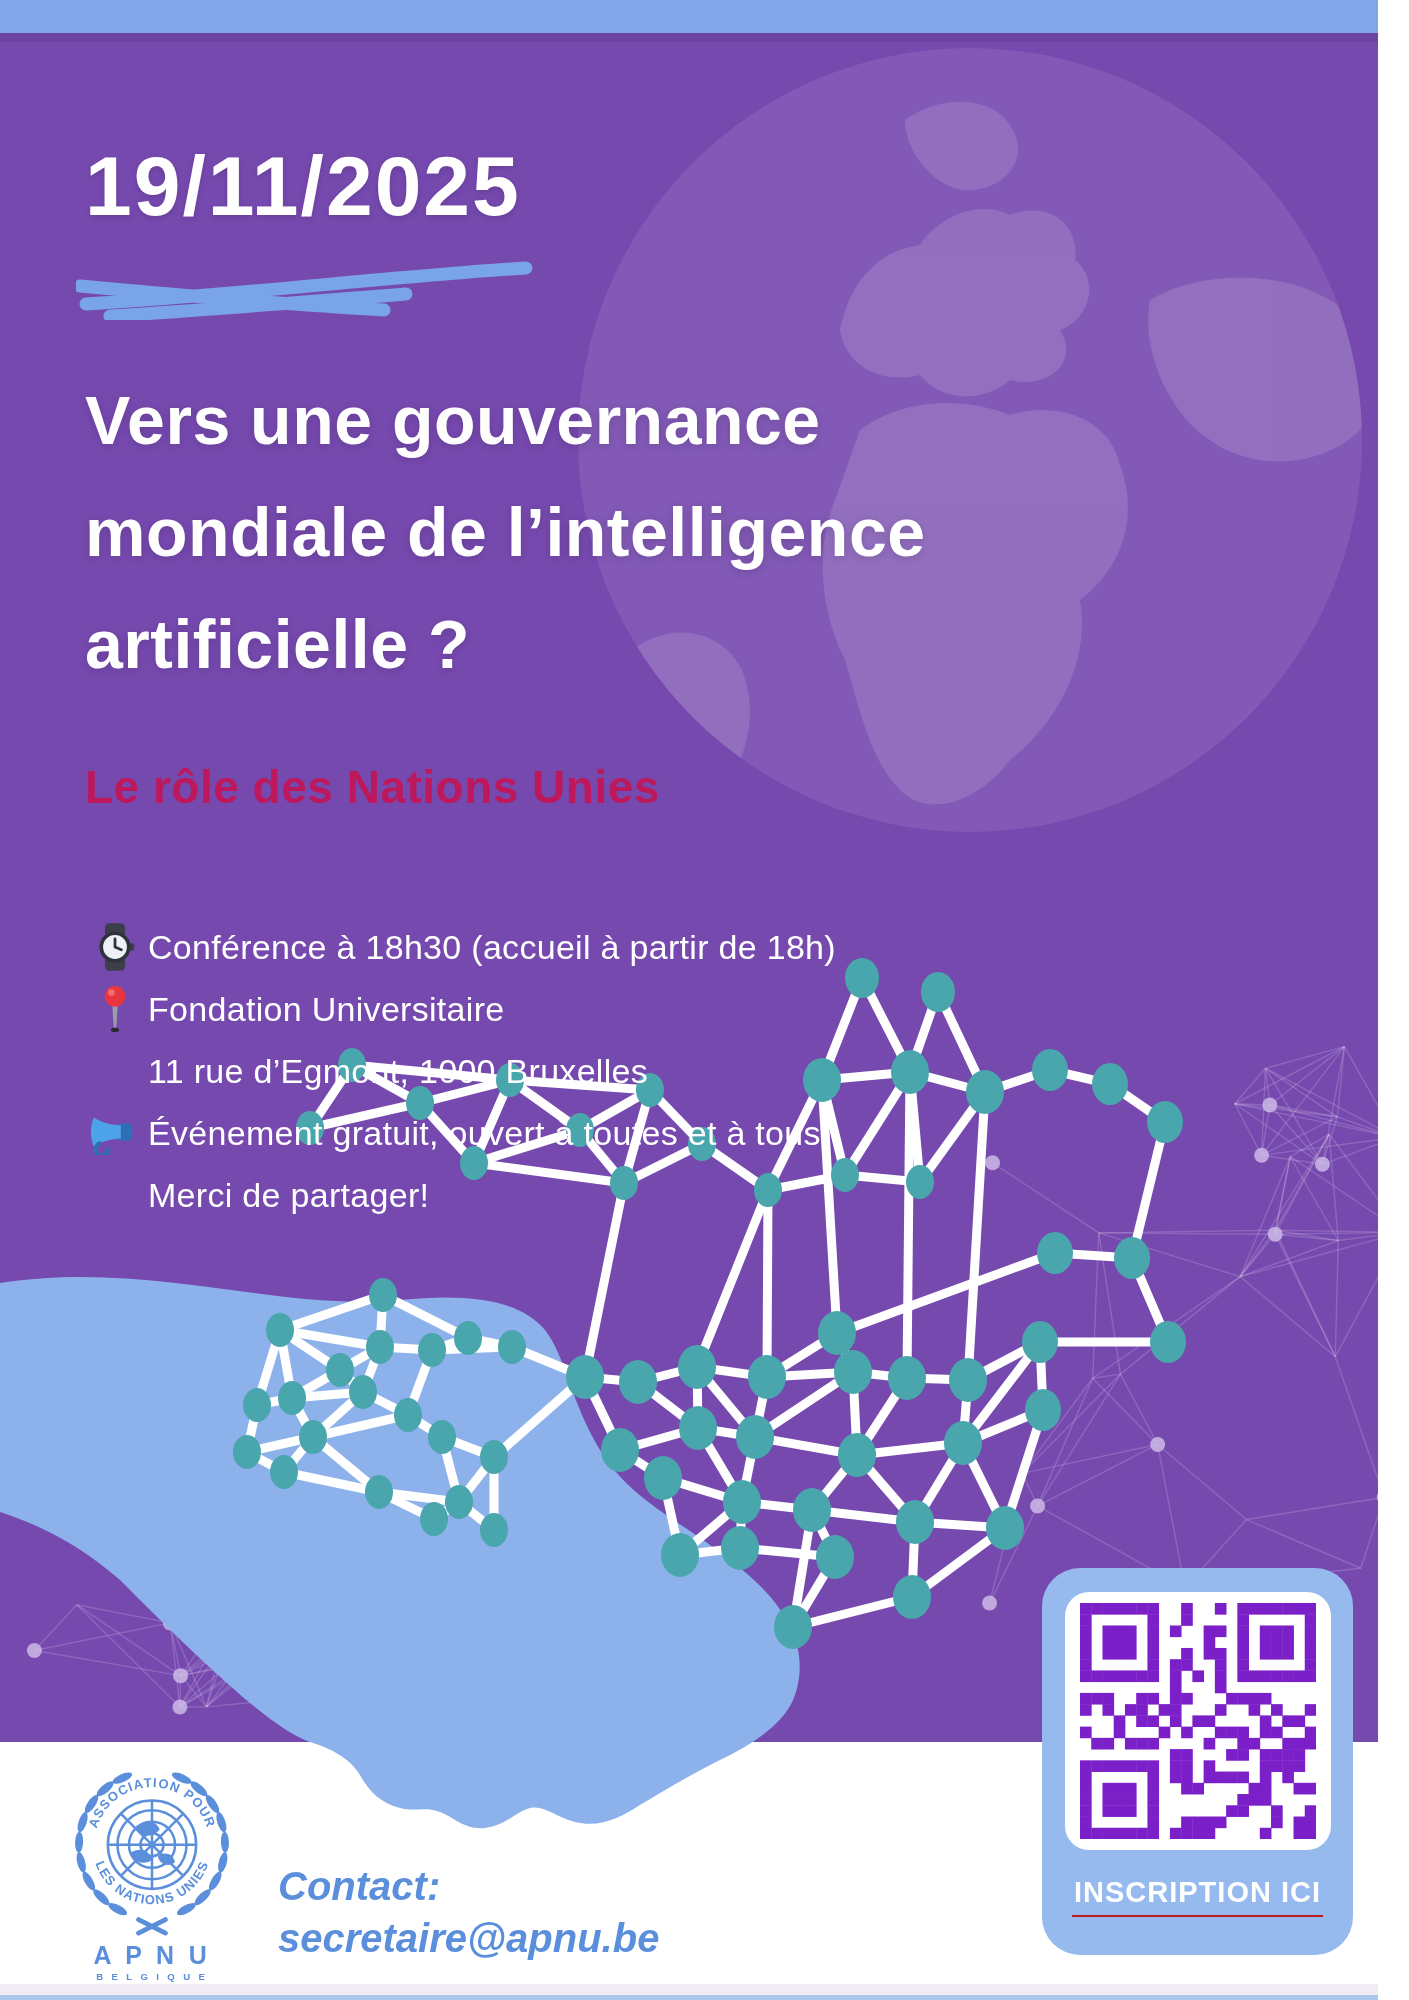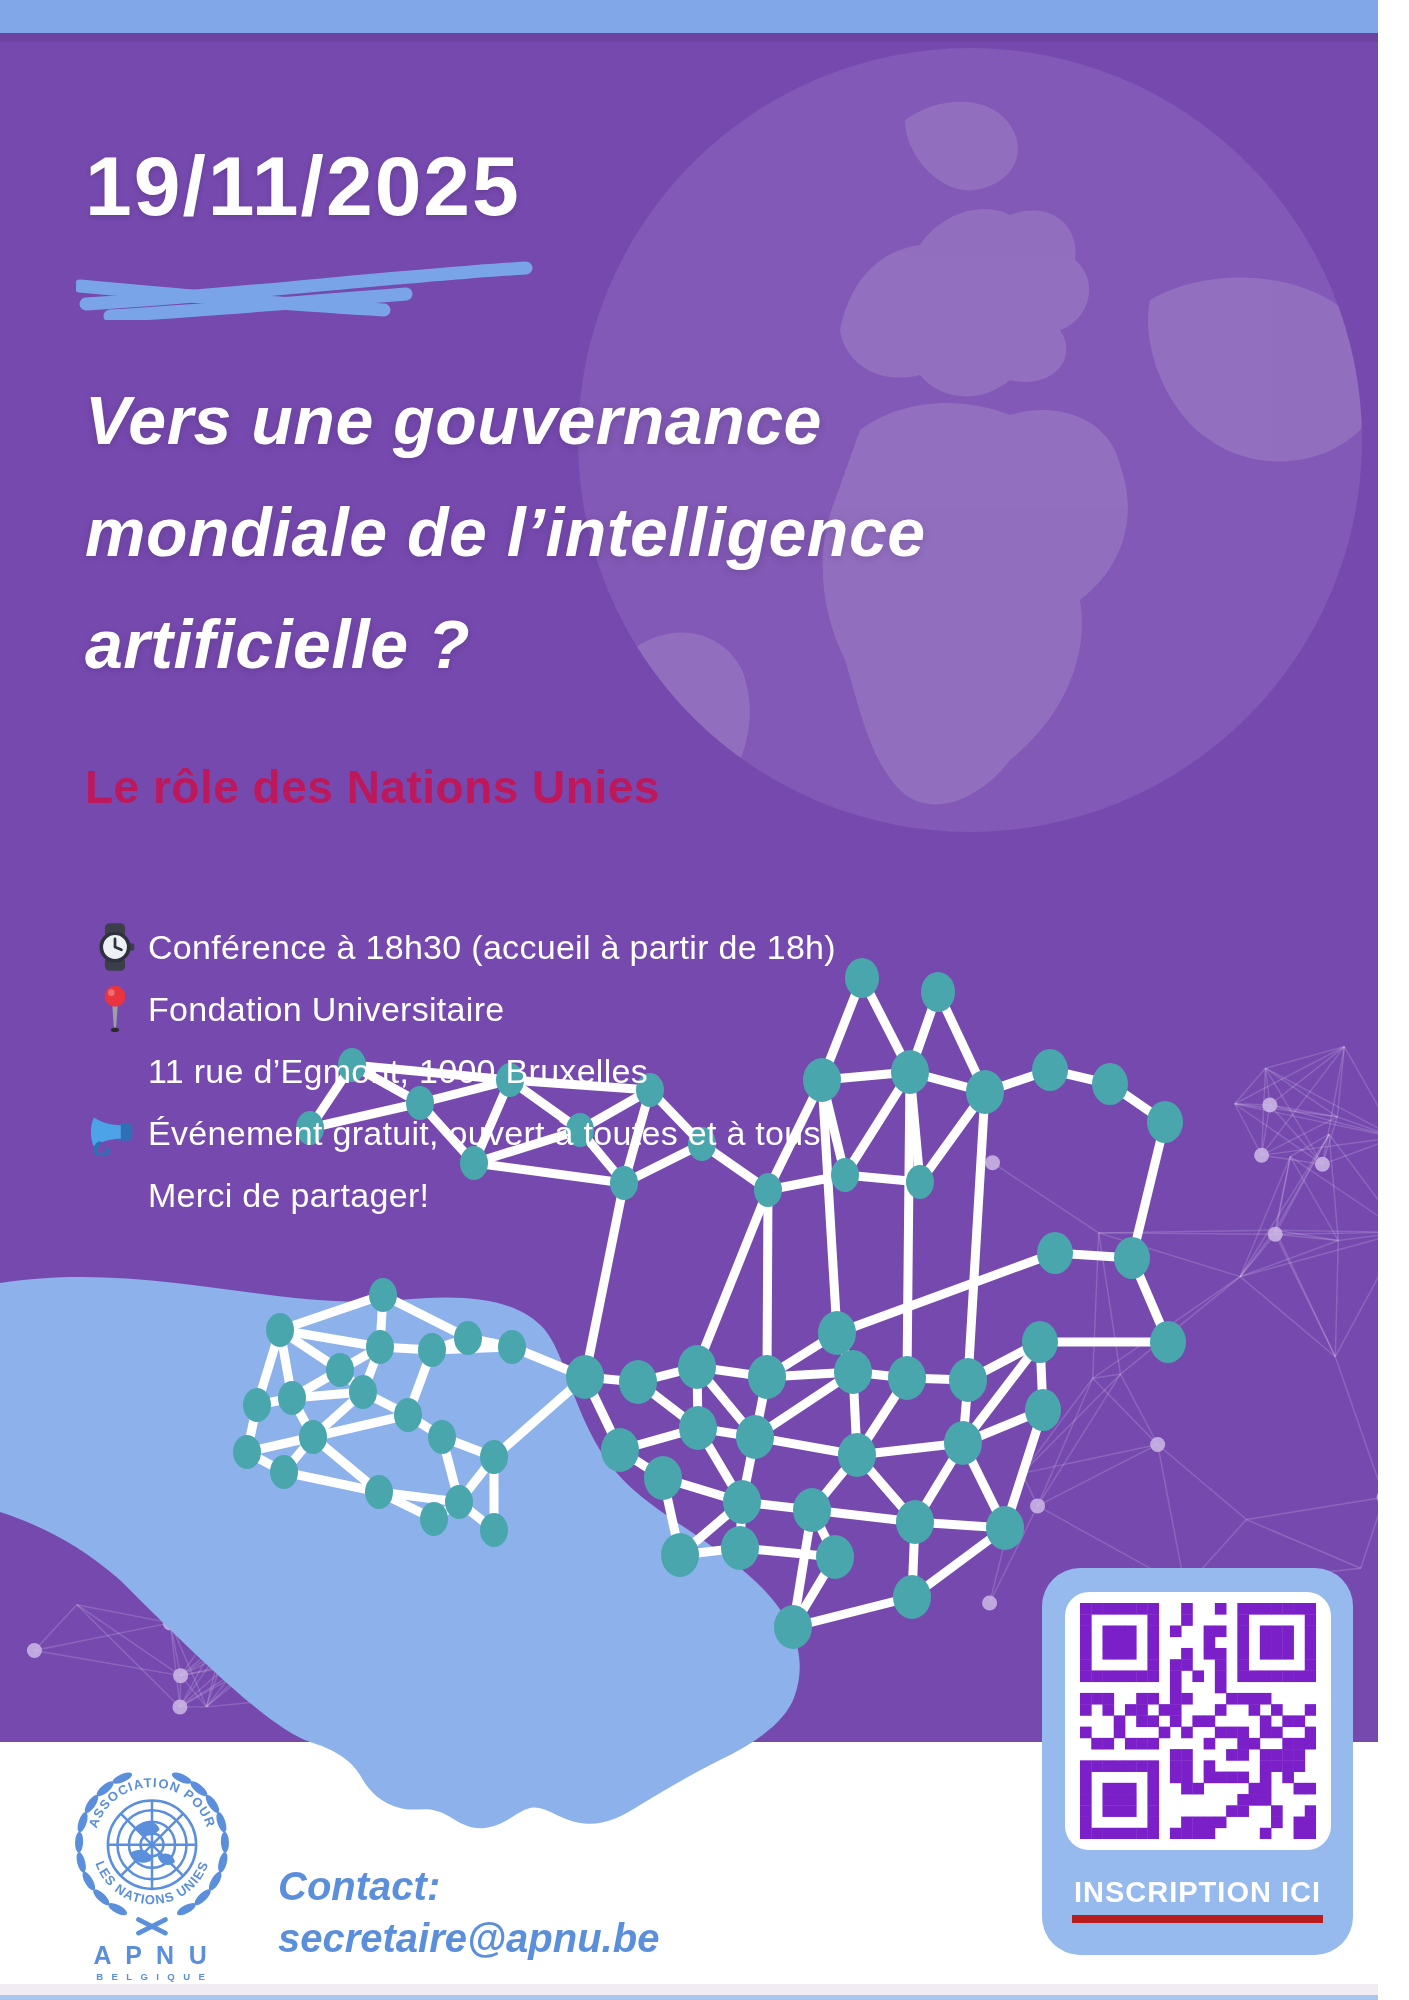--- a/index.html
+++ b/index.html
@@ -14,21 +14,20 @@
   #art{position:absolute;left:0;top:0;width:1409px;height:2000px;z-index:2;pointer-events:none;}
   .date{
     position:absolute;left:85px;top:138px;z-index:3;color:#fff;
     font-size:84px;font-weight:bold;letter-spacing:2px;text-shadow:0 2px 6px rgba(0,0,0,.15);
   }
   .scribble{position:absolute;left:76px;top:260px;z-index:3;}
   .title{
     position:absolute;left:85px;top:364px;z-index:3;color:#fff;
     font-size:68px;font-weight:bold;line-height:112px;letter-spacing:.5px;
     text-shadow:0 2px 8px rgba(0,0,0,.15);
-    font-style:italic;
   }
   .subtitle{
     position:absolute;left:85px;top:760px;z-index:3;color:#be185d;
     font-size:46px;font-weight:bold;letter-spacing:.5px;
   }
   .details{position:absolute;left:82px;top:916px;z-index:3;}
   .detail-row{display:flex;align-items:center;height:62px;}
   .detail-icon{width:66px;display:flex;justify-content:center;align-items:center;flex:0 0 66px;}
   .detail-text{color:#fff;font-size:34px;letter-spacing:.3px;white-space:nowrap;}
   .footer-bg{position:absolute;left:0;top:1742px;width:1409px;height:258px;background:#ffffff;z-index:1;}
@@ -37,21 +36,21 @@
   .qr-card{
     position:absolute;left:1042px;top:1568px;width:311px;height:387px;z-index:3;
     background:#96b9ee;border-radius:38px;text-align:center;
   }
   .qr-white{
     margin:24px auto 0 auto;width:266px;height:258px;background:#ffffff;border-radius:24px;
     display:flex;align-items:center;justify-content:center;
   }
   .qr-label{
     display:inline-block;margin-top:26px;color:#ffffff;font-size:29px;font-weight:bold;
-    letter-spacing:1px;border-bottom:8px solid #b91c1c;padding:0 2px 6px 2px;
+    letter-spacing:1px;border-bottom:2px solid #b91c1c;padding:0 2px 6px 2px;
   }
   .logo{position:absolute;left:56px;top:1764px;z-index:3;}
   .contact{position:absolute;left:278px;top:1860px;z-index:3;color:#5b8fdb;font-style:italic;font-weight:bold;}
   .contact-label{font-size:40px;line-height:52px;}
   .contact-email{font-size:40px;line-height:52px;}
 </style>
 </head>
 <body>
 
 <div class="poster">

